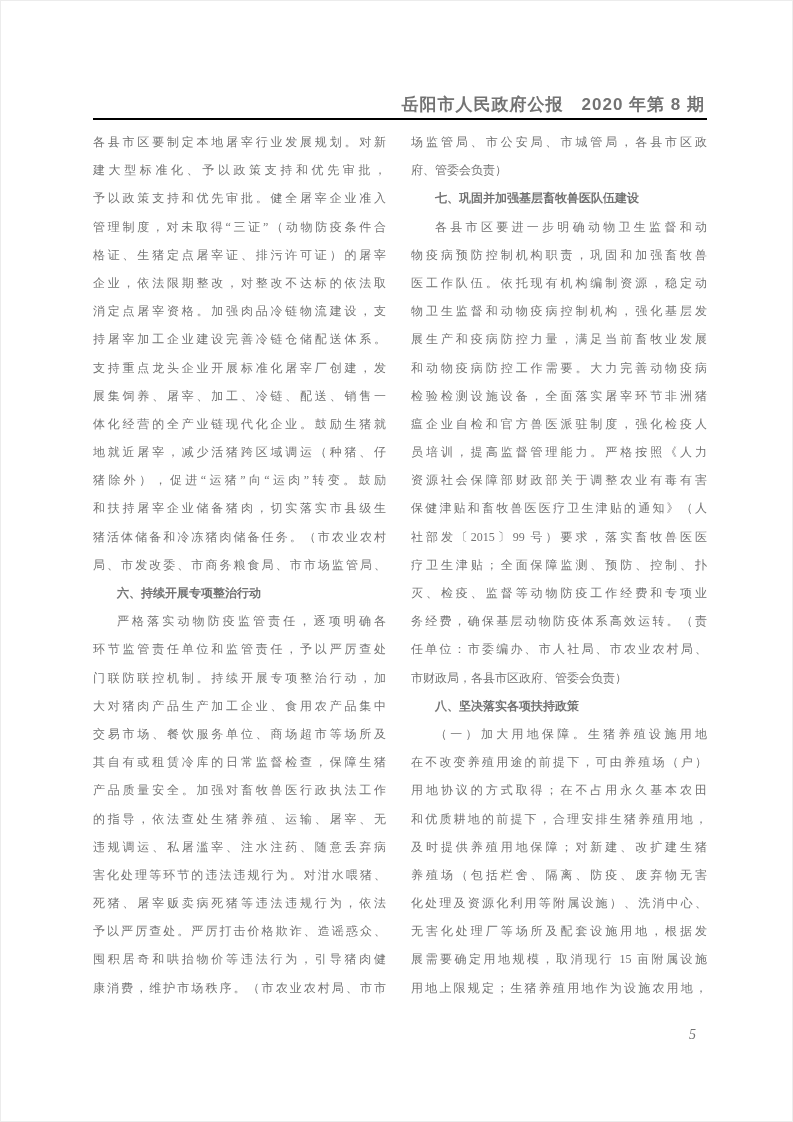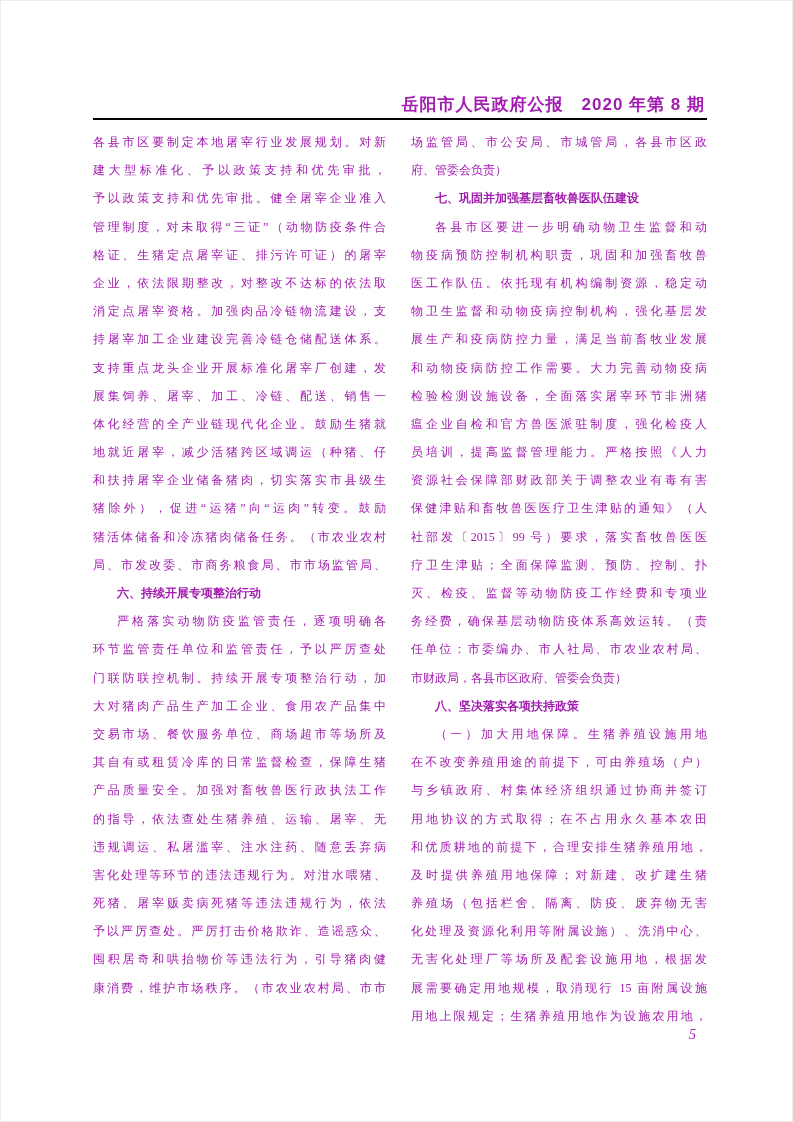--- a/index.html
+++ b/index.html
@@ -8,21 +8,21 @@
     background: #ffffff;
   }
   .page {
     position: relative;
     width: 793px;
     height: 1122px;
     background: #ffffff;
     box-sizing: border-box;
     border: 1px solid #ececec;
     font-family: "Liberation Serif", serif;
-    color: #a21caf;
+    color: #737373;
     overflow: hidden;
   }
   .header-title {
     position: absolute;
     top: 92px;
     right: 87px;
     font-family: "Liberation Sans", sans-serif;
     font-weight: bold;
     font-size: 17px;
     letter-spacing: 1px;
@@ -86,22 +86,22 @@
       <div class="ln full">予以政策支持和优先审批。健全屠宰企业准入</div>
       <div class="ln full">管理制度，对未取得“三证”（动物防疫条件合</div>
       <div class="ln full">格证、生猪定点屠宰证、排污许可证）的屠宰</div>
       <div class="ln full">企业，依法限期整改，对整改不达标的依法取</div>
       <div class="ln full">消定点屠宰资格。加强肉品冷链物流建设，支</div>
       <div class="ln full">持屠宰加工企业建设完善冷链仓储配送体系。</div>
       <div class="ln full">支持重点龙头企业开展标准化屠宰厂创建，发</div>
       <div class="ln full">展集饲养、屠宰、加工、冷链、配送、销售一</div>
       <div class="ln full">体化经营的全产业链现代化企业。鼓励生猪就</div>
       <div class="ln full">地就近屠宰，减少活猪跨区域调运（种猪、仔</div>
+      <div class="ln full">猪除外），促进“运猪”向“运肉”转变。鼓励</div>
       <div class="ln full">和扶持屠宰企业储备猪肉，切实落实市县级生</div>
-      <div class="ln full">猪除外），促进“运猪”向“运肉”转变。鼓励</div>
       <div class="ln full">猪活体储备和冷冻猪肉储备任务。（市农业农村</div>
       <div class="ln full">局、市发改委、市商务粮食局、市市场监管局、</div>
       <div class="ln h">六、持续开展专项整治行动</div>
       <div class="ln p1">严格落实动物防疫监管责任，逐项明确各</div>
       <div class="ln full">环节监管责任单位和监管责任，予以严厉查处</div>
       <div class="ln full">门联防联控机制。持续开展专项整治行动，加</div>
       <div class="ln full">大对猪肉产品生产加工企业、食用农产品集中</div>
       <div class="ln full">交易市场、餐饮服务单位、商场超市等场所及</div>
       <div class="ln full">其自有或租赁冷库的日常监督检查，保障生猪</div>
       <div class="ln full">产品质量安全。加强对畜牧兽医行政执法工作</div>
@@ -131,21 +131,20 @@
       <div class="ln full">保健津贴和畜牧兽医医疗卫生津贴的通知》（人</div>
       <div class="ln full">社部发〔2015〕99 号）要求，落实畜牧兽医医</div>
       <div class="ln full">疗卫生津贴；全面保障监测、预防、控制、扑</div>
       <div class="ln full">灭、检疫、监督等动物防疫工作经费和专项业</div>
       <div class="ln full">务经费，确保基层动物防疫体系高效运转。（责</div>
       <div class="ln full">任单位：市委编办、市人社局、市农业农村局、</div>
       <div class="ln end">市财政局，各县市区政府、管委会负责）</div>
       <div class="ln h">八、坚决落实各项扶持政策</div>
       <div class="ln p1">（一）加大用地保障。生猪养殖设施用地</div>
       <div class="ln full">在不改变养殖用途的前提下，可由养殖场（户）</div>
-      <div class="ln full">与乡镇政府、村集体经济组织通过协商并签订</div>
       <div class="ln full">用地协议的方式取得；在不占用永久基本农田</div>
       <div class="ln full">和优质耕地的前提下，合理安排生猪养殖用地，</div>
       <div class="ln full">及时提供养殖用地保障；对新建、改扩建生猪</div>
       <div class="ln full">养殖场（包括栏舍、隔离、防疫、废弃物无害</div>
       <div class="ln full">化处理及资源化利用等附属设施）、洗消中心、</div>
       <div class="ln full">无害化处理厂等场所及配套设施用地，根据发</div>
       <div class="ln full">展需要确定用地规模，取消现行 15 亩附属设施</div>
       <div class="ln full">用地上限规定；生猪养殖用地作为设施农用地，</div>
     </div>
 

